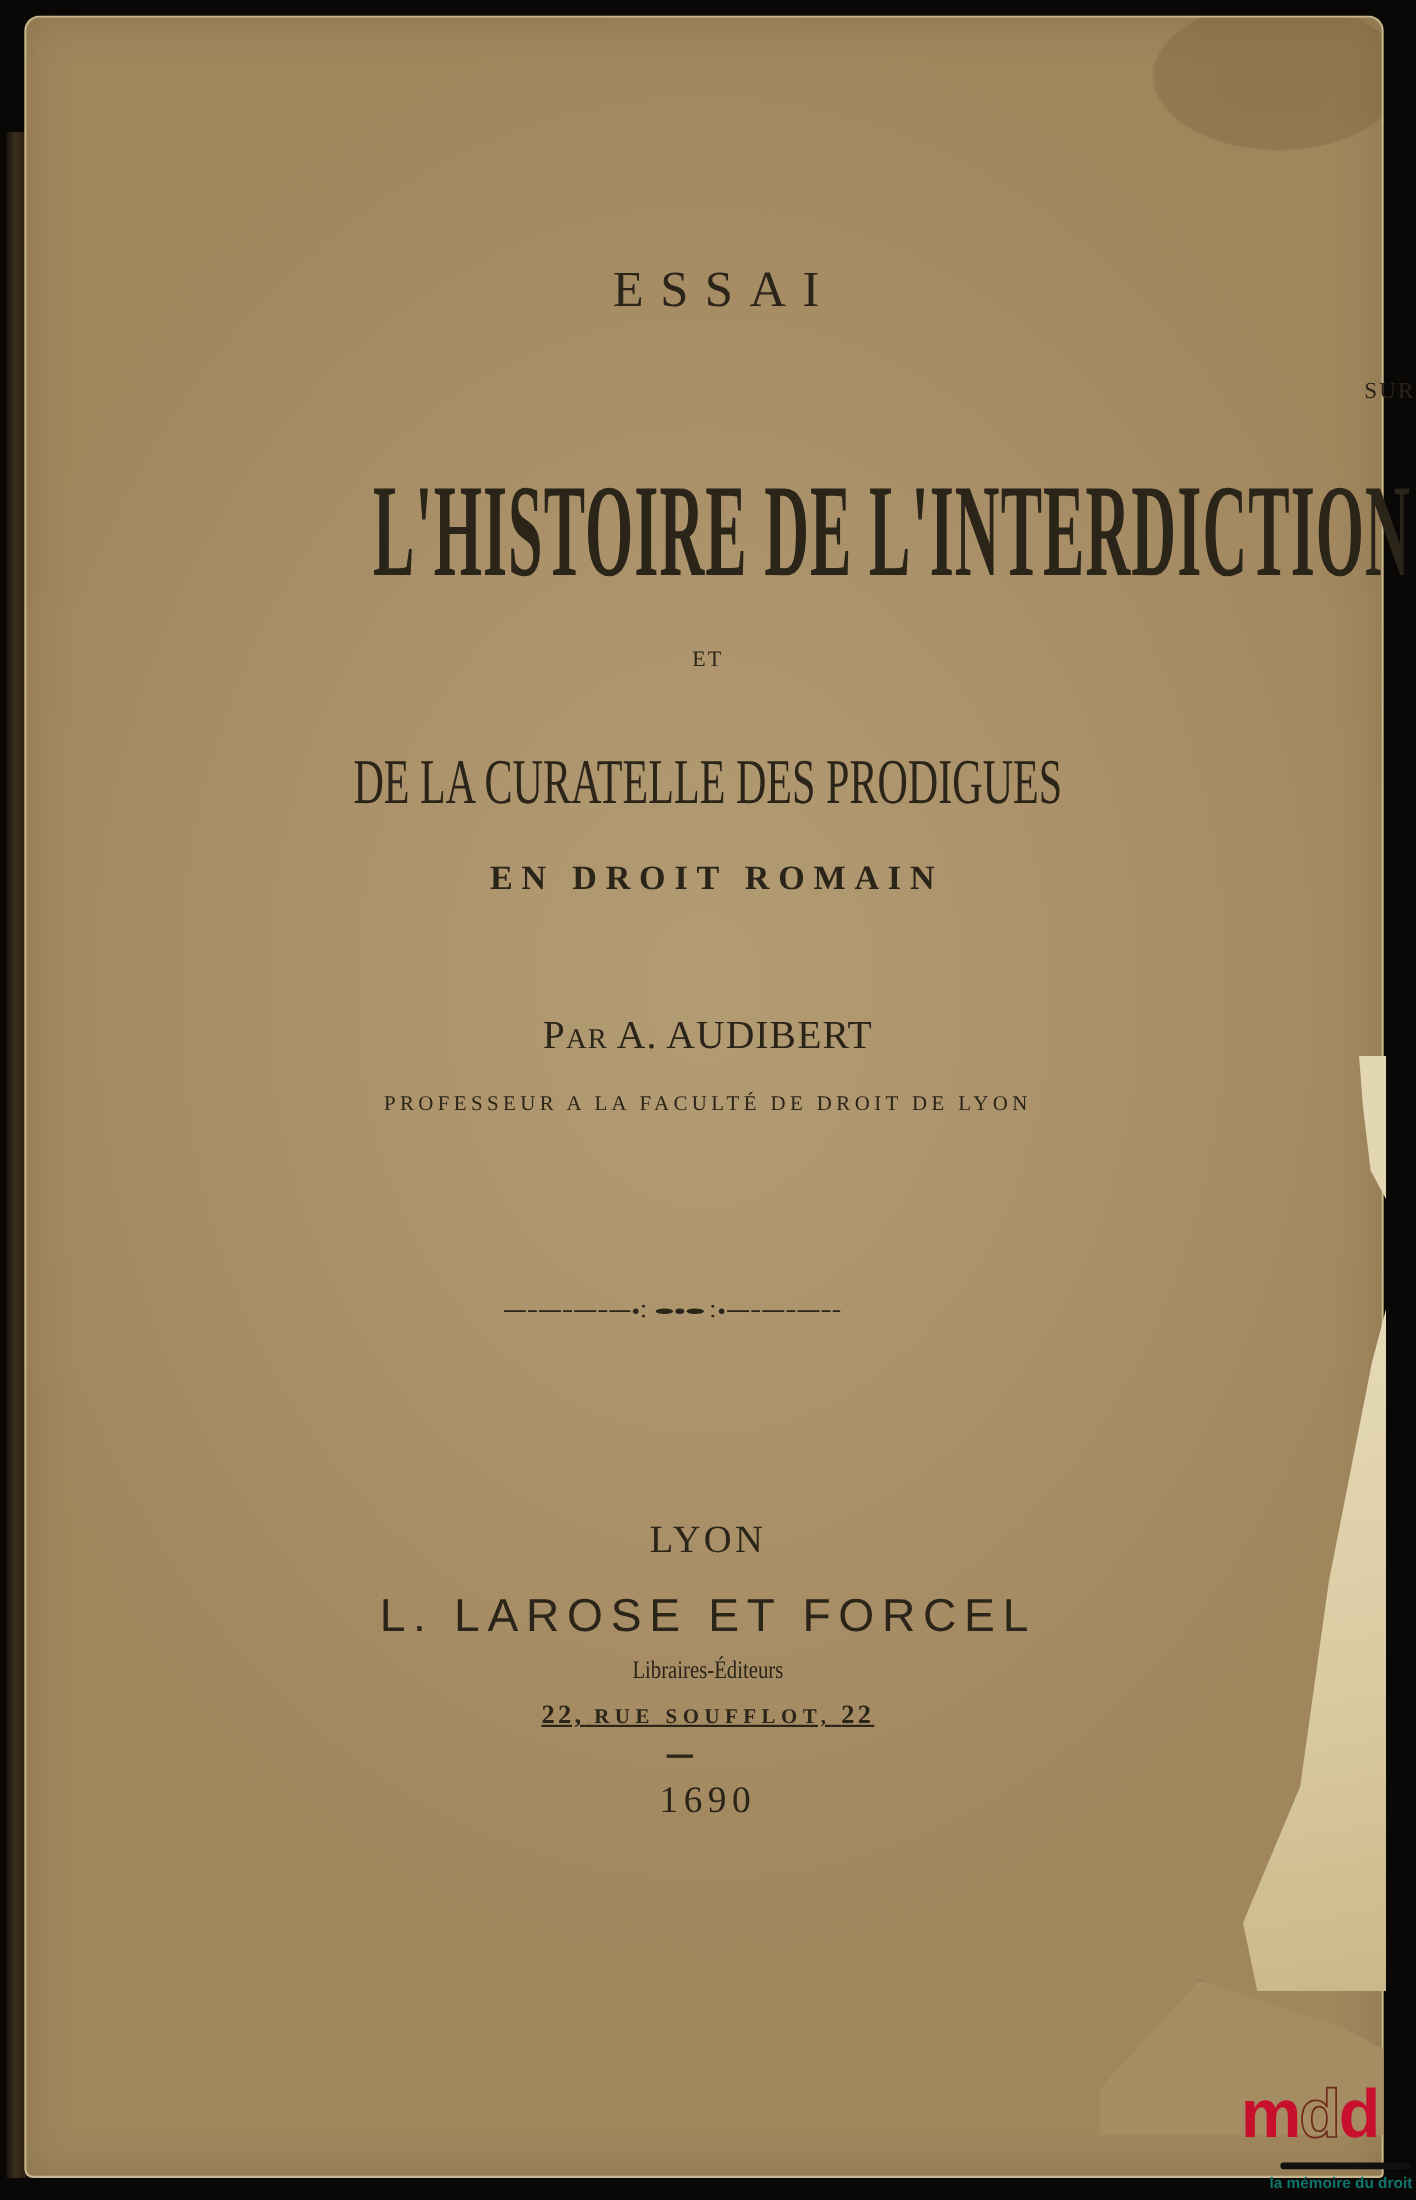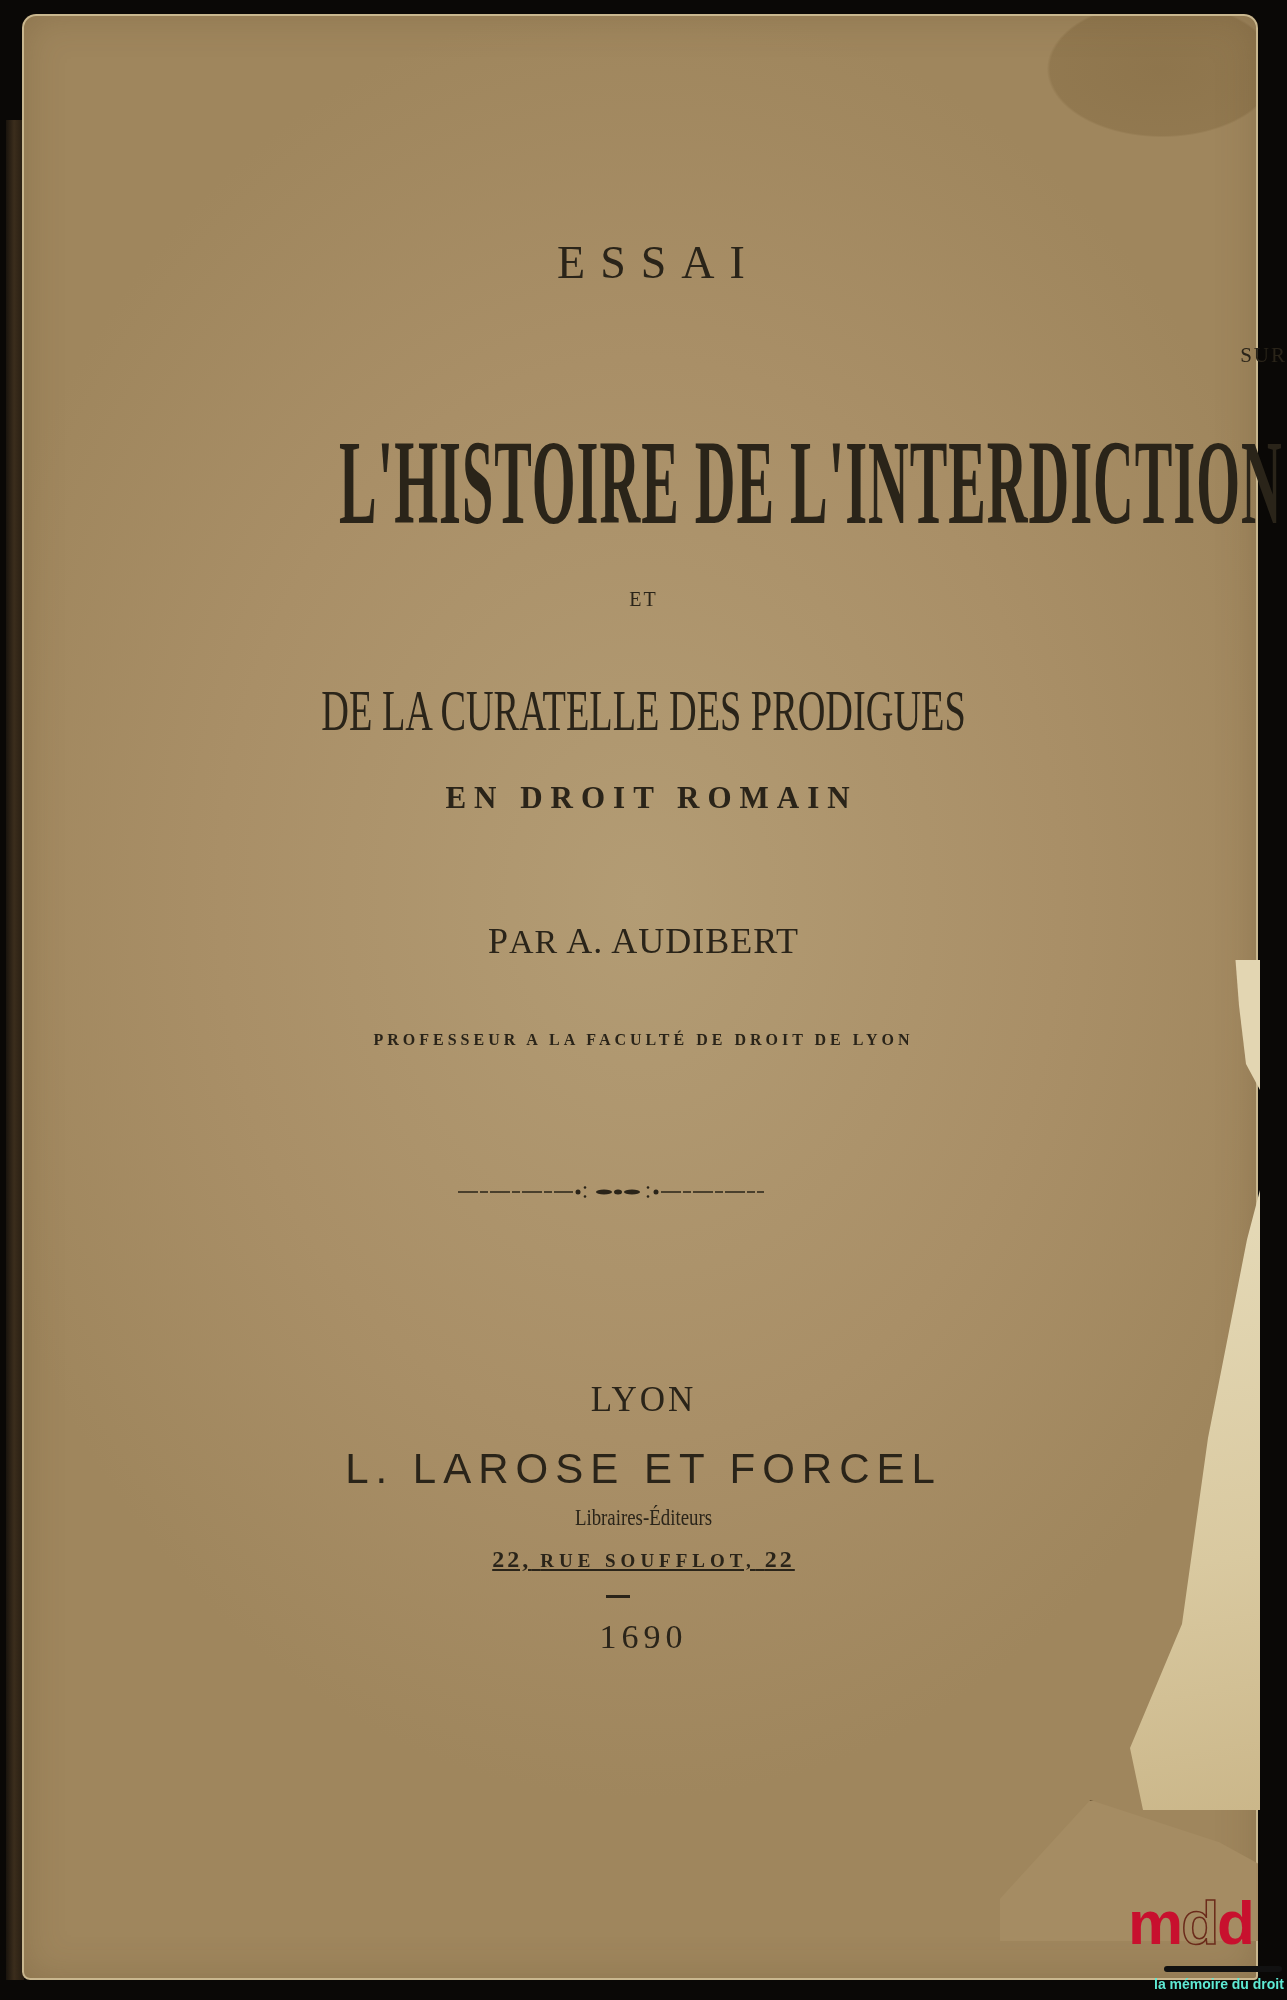--- a/index.html
+++ b/index.html
@@ -46,40 +46,40 @@
     transform: scaleX(0.47); transform-origin: center; white-space: nowrap;
     line-height: 130px; left: -2px;
   }
   .et { top: 588px; font-size: 20px; letter-spacing: 2px; }
   .curatelle {
     top: 676px; font-size: 58px; white-space: nowrap;
     transform: scaleX(0.66); transform-origin: center; line-height: 70px;
   }
   .droit-romain { top: 780px; font-size: 31px; letter-spacing: 8px; padding-left: 8px; font-weight: bold; }
   .author { top: 920px; font-size: 36px; letter-spacing: 1px; white-space: nowrap; }
-  .author .smallcap { font-size: 34px; }
-  .professeur { top: 1031px; font-size: 16px; letter-spacing: 4px; font-weight: bold; }
+  .author .smallcap { font-size: 26px; }
+  .professeur { top: 993px; font-size: 19px; letter-spacing: 4px; font-weight: normal; }
   .ornament { position: absolute; left: 458px; top: 1186px; width: 306px; height: 12px; }
   .paris { top: 1380px; font-size: 35px; letter-spacing: 3px; }
   .publisher { top: 1445px; font-size: 42px; letter-spacing: 7px; font-family: "Liberation Sans", "DejaVu Sans", sans-serif; text-align: center; }
   .libraires { top: 1505px; font-size: 23px; transform: scaleX(0.82); transform-origin: center; }
   .address { top: 1546px; font-size: 24px; letter-spacing: 3px; font-weight: bold; text-decoration: underline; }
   .address .smallcap { font-size: 19px; letter-spacing: 5px; }
   .dash { position: absolute; left: 606px; top: 1595px; width: 24px; height: 3px; background: #2a2419; }
   .year { top: 1618px; font-size: 34px; letter-spacing: 5px; }
   .watermark { position: absolute; left: 1128px; top: 1888px; width: 158px; height: 112px; }
   .mdd {
     position: absolute; left: 0; top: 0; font-family: "Liberation Sans", "DejaVu Sans", sans-serif;
     font-size: 62px; font-weight: bold; color: #c8102e; letter-spacing: -2px; line-height: 70px;
   }
   .mdd .outline { color: transparent; -webkit-text-stroke: 1.5px #6b2a1a; }
   .mdd-bar { position: absolute; left: 36px; top: 78px; width: 118px; height: 6px; background: #111; border-radius: 3px; }
   .mdd-sub {
     position: absolute; left: 26px; top: 88px; font-family: "Liberation Sans", "DejaVu Sans", sans-serif;
-    font-size: 14px; color: #5eead4; font-weight: bold; white-space: nowrap;
+    font-size: 14px; color: #0f766e; font-weight: bold; white-space: nowrap;
   }
 </style>
 </head>
 <body>
 
 <div class="spine"></div>
 
 <div class="cover"></div>
 <div class="tear-1"></div>
 <div class="tear-2"></div>

